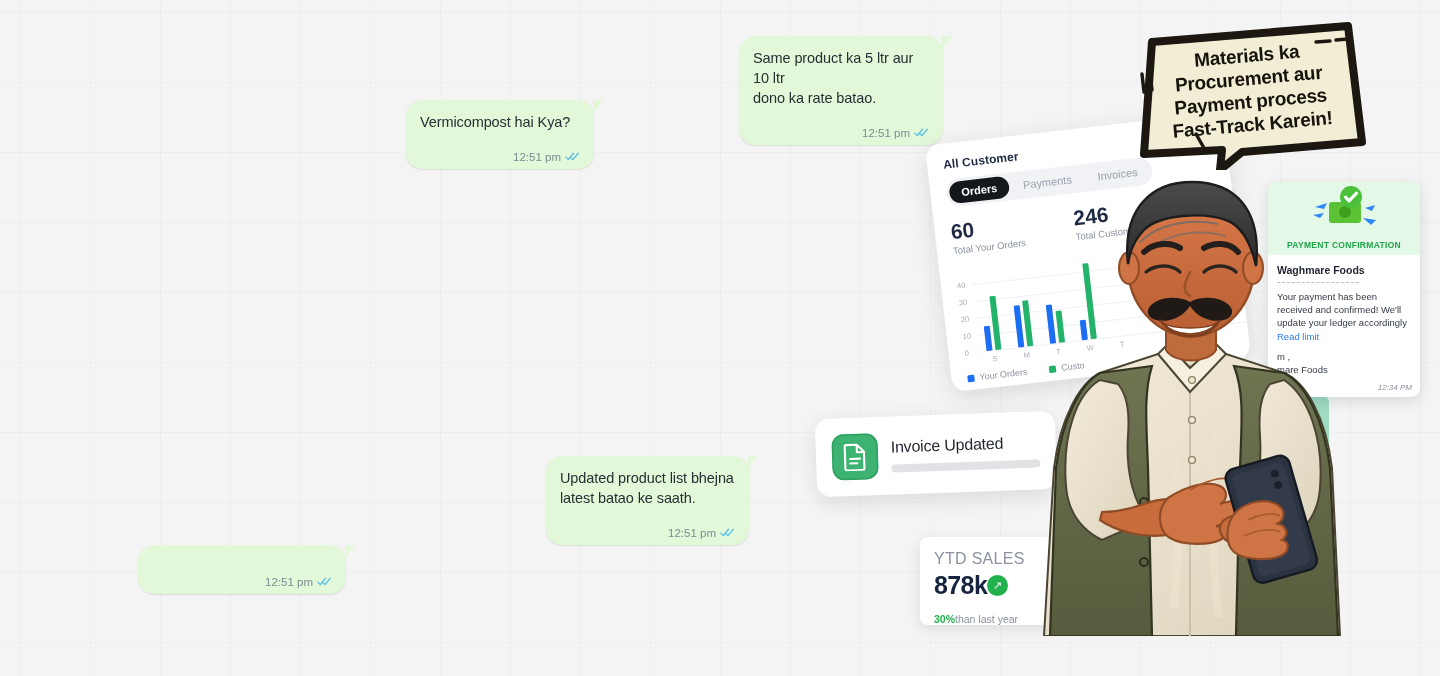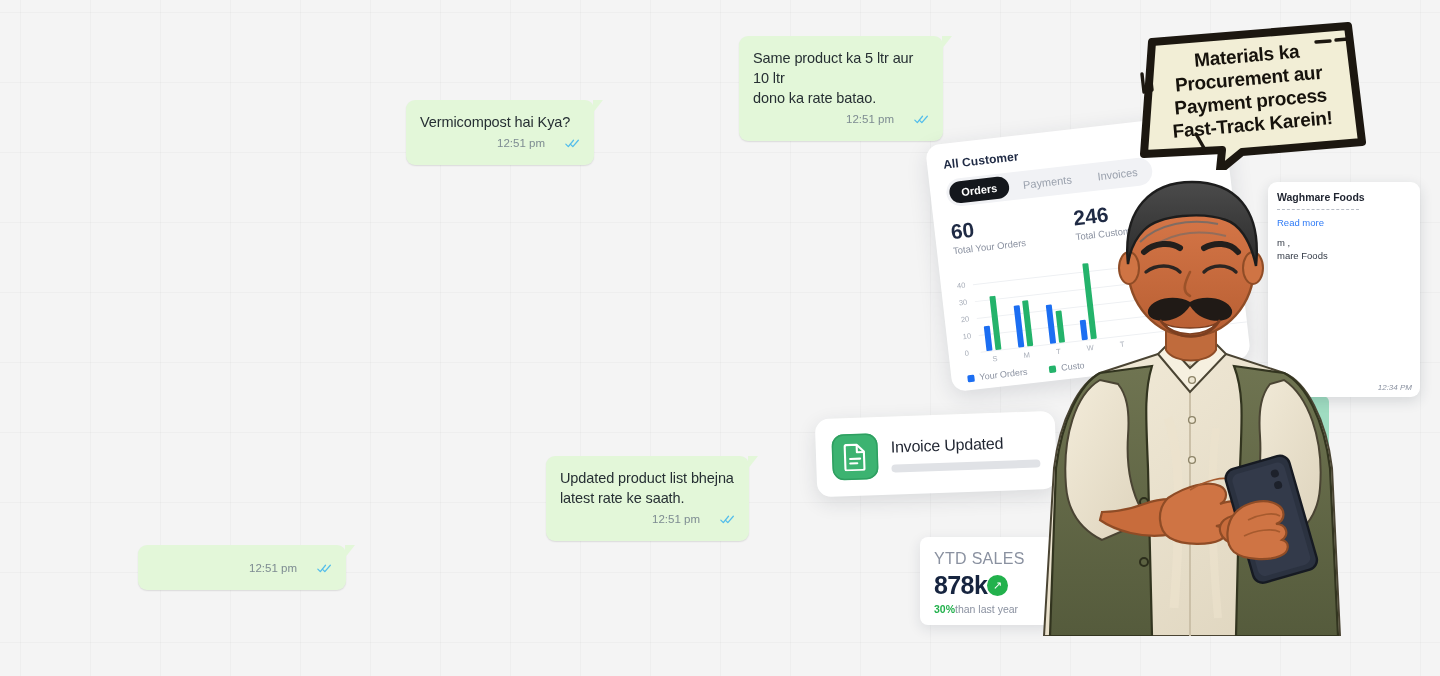--- a/index.html
+++ b/index.html
@@ -16,34 +16,34 @@
     background-size: 70px 70px;
     background-position: 20px 12px;
     position: relative;
   }
   .stage { position: absolute; inset: 0; }
 
   
   .bubble {
     position: absolute;
     background: #e3f7d9;
-    border-radius: 9px;
-    padding: 12px 14px 16px 14px;
+    border-radius: 16px;
+    padding: 12px 14px 6px 14px;
     box-shadow: 0 1px 1.5px rgba(0,0,0,0.10);
   }
   .bubble .btext {
     font-size: 14.5px;
     line-height: 20px;
     color: #262f33;
     white-space: pre-line;
     letter-spacing: -0.1px;
   }
   .bubble .bmeta {
-    display: flex; align-items: center; justify-content: flex-end;
-    gap: 20px; margin-top: 5px;
+    display: flex; justify-content: flex-end;
+    gap: 4px; margin-top: 19px;
   }
   .bubble .btime { font-size: 11.5px; color: #7d8b91; }
   .ticks { display:inline-block; width: 15px; height: 11px; position: relative; }
   .ticks svg { display:block; }
 
   
   .bubble .tail {
     position: absolute;
     top: 0; right: -9px;
     width: 10px; height: 14px;
@@ -179,21 +179,21 @@
     box-shadow: 0 4px 14px rgba(30,40,60,0.11);
     padding: 13px 14px;
   }
   .ytd-lbl { font-size: 16px; color: #8a91a0; letter-spacing: 0.3px; }
   .ytd-row { display: flex; align-items: center; margin-top: 3px; }
   .ytd-num { font-size: 25px; font-weight: 800; color: #16243f; letter-spacing: -0.6px; }
   .ytd-arrow {
     width: 21px; height: 21px; border-radius: 50%; background: #22b14c;
     display:flex; align-items:center; justify-content:center; color:#fff; font-size: 11px;
   }
-  .ytd-foot { margin-top: 3px; font-size: 10.5px; color: #8a91a0; }
+  .ytd-foot { margin-top: 13px; font-size: 10.5px; color: #8a91a0; }
   .ytd-foot b { color: #22b14c; font-weight: 700; }
 
   
   .speech {
     position: absolute; left: 1134px; top: 18px;
     width: 232px; height: 152px;
   }
   .speech-text {
     position: absolute; left: 0; top: 0; width: 232px; height: 152px;
     display: flex; flex-direction: column; align-items: center; justify-content: center;
@@ -241,21 +241,21 @@
             <path d="M1 6.2 L4 9.2 L10.2 1.6" fill="none" stroke="#53bdeb" stroke-width="1.5" stroke-linecap="round" stroke-linejoin="round"></path>
             <path d="M6.4 6.2 L9.4 9.2 L16 1.6" fill="none" stroke="#53bdeb" stroke-width="1.5" stroke-linecap="round" stroke-linejoin="round"></path>
           </svg>
       </span>
     </div>
   </div>
 
   <div class="bubble" id="b3">
     <div class="tail"></div>
     <div class="btext">Updated product list bhejna
-latest rate ke saath.</div>
+latest batao ke saath.</div>
     <div class="bmeta">
       <span class="btime">12:51 pm</span>
       <span class="ticks">
         <svg viewBox="0 0 18 11" width="15" height="11">
             <path d="M1 6.2 L4 9.2 L10.2 1.6" fill="none" stroke="#53bdeb" stroke-width="1.5" stroke-linecap="round" stroke-linejoin="round"></path>
             <path d="M6.4 6.2 L9.4 9.2 L16 1.6" fill="none" stroke="#53bdeb" stroke-width="1.5" stroke-linecap="round" stroke-linejoin="round"></path>
           </svg>
       </span>
     </div>
   </div>
@@ -346,24 +346,38 @@
         <span>Your Orders</span>
       </div>
       <div class="lg">
         <span class="sw green"></span>
         <span>Custo</span>
       </div>
     </div>
   </div>
 
   <div class="pay-card">
+    <div class="pay-hero">
+      <svg class="art" width="74" height="52" viewBox="0 0 74 52">
+        <rect x="22" y="17" width="32" height="21" rx="3" fill="#5bc236"></rect>
+        <circle cx="38" cy="27" r="6" fill="#3fa01f"></circle>
+        <path d="M8 22 l12 -4 -3 6 z" fill="#2f86f6"></path>
+        <path d="M6 30 l11 -2 -4 5 z" fill="#2f86f6"></path>
+        <path d="M56 33 l13 2 -5 5 z" fill="#2f86f6"></path>
+        <path d="M58 23 l10 -3 -3 6 z" fill="#2f86f6"></path>
+        <circle cx="44" cy="12" r="11" fill="#4cc23c"></circle>
+        <path d="M38.5 12.2 l3.6 3.6 l7.4 -7.6" fill="none" stroke="#ffffff" stroke-width="3.2" stroke-linecap="round" stroke-linejoin="round"></path>
+      </svg>
+      <div class="cap">PAYMENT CONFIRMATION</div>
+    </div>
     <div class="pay-body">
       <div class="pay-name">Waghmare Foods</div>
       <div class="dashed"></div>
-      <div class="pay-more">Read more</div>
+      <div class="pay-msg">Your payment has been received and confirmed! We'll update your ledger accordingly</div>
+      <div class="pay-more">Read limit</div>
       <div class="pay-sig" style="white-space:pre-line">m ,
 mare Foods</div>
     </div>
     <div class="pay-time">12:34 PM</div>
   </div>
 
   <div class="inv-card">
     <div class="inv-icon">
       <svg width="24" height="28" viewBox="0 0 24 28">
         <path d="M3 2 h11 l7 7 v17 a1.5 1.5 0 0 1 -1.5 1.5 h-16 A1.5 1.5 0 0 1 2 26 V3.5 A1.5 1.5 0 0 1 3.5 2 z" fill="none" stroke="#ffffff" stroke-width="2.1" stroke-linejoin="round"></path>

